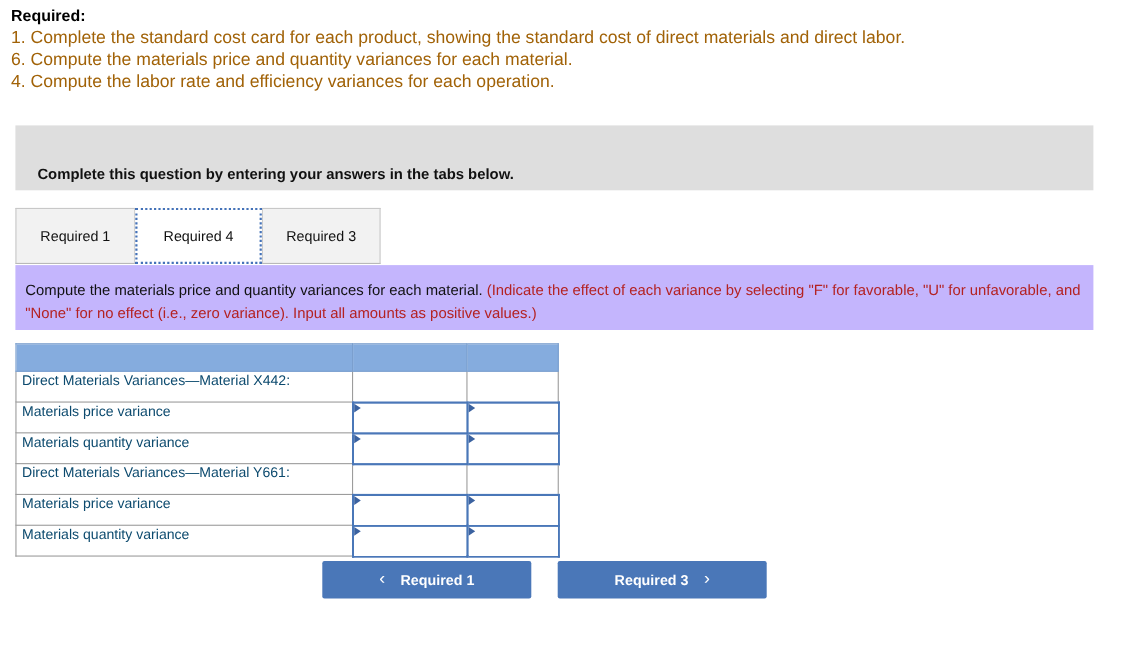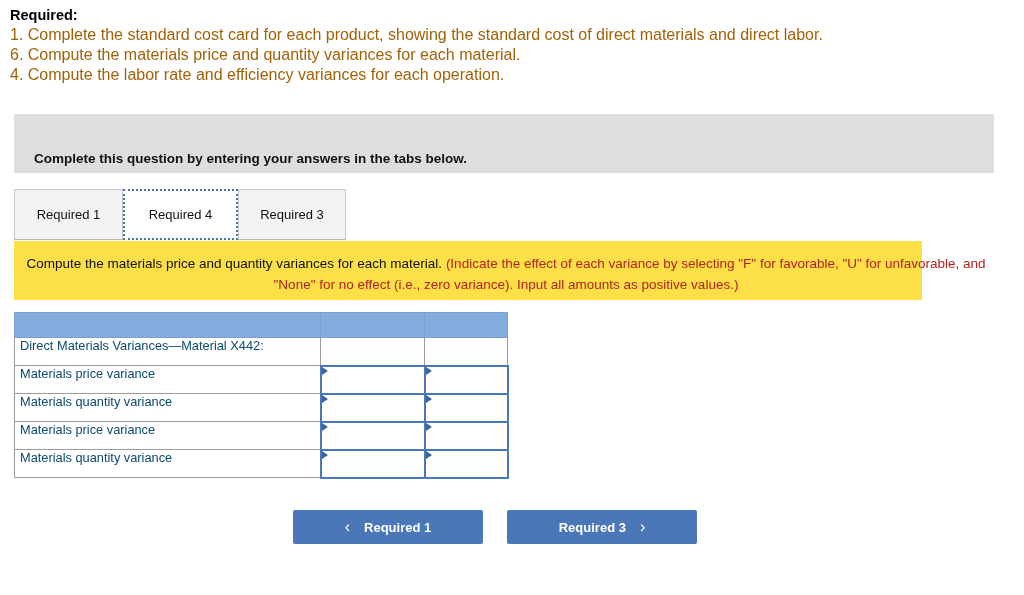--- a/index.html
+++ b/index.html
@@ -85,25 +85,24 @@
   }
   #tab-0 { left: 0px;   width: 109px; }
   #tab-1 { left: 109px; width: 115px; }
   #tab-2 { left: 224px; width: 108px; }
 
   
   #instruction-bar {
     position: absolute;
     left: 14px;
     top: 241px;
-    width: 908px;
+    width: 980px;
     height: 59px;
-    background: #fde047;
+    background: #c4b5fd;
     box-sizing: border-box;
-    text-align: center;
   }
   #instruction-text {
     position: absolute;
     left: 9px;
     top: 12px;
     width: 966px;
     font-size: 13.5px;
     line-height: 21px;
     color: #111111;
   }
@@ -239,20 +238,25 @@
     <tr>
       <td class="col-label">Materials quantity variance</td>
       <td class="col-amount input-cell">
         <span class="corner-tri"></span>
       </td>
       <td class="col-effect input-cell">
         <span class="corner-tri"></span>
       </td>
     </tr>
 
+    <tr>
+      <td class="col-label">Direct Materials Variances—Material Y661:</td>
+      <td class="col-amount plain-cell"></td>
+      <td class="col-effect plain-cell"></td>
+    </tr>
 
     <tr>
       <td class="col-label">Materials price variance</td>
       <td class="col-amount input-cell">
         <span class="corner-tri"></span>
       </td>
       <td class="col-effect input-cell">
         <span class="corner-tri"></span>
       </td>
     </tr>

